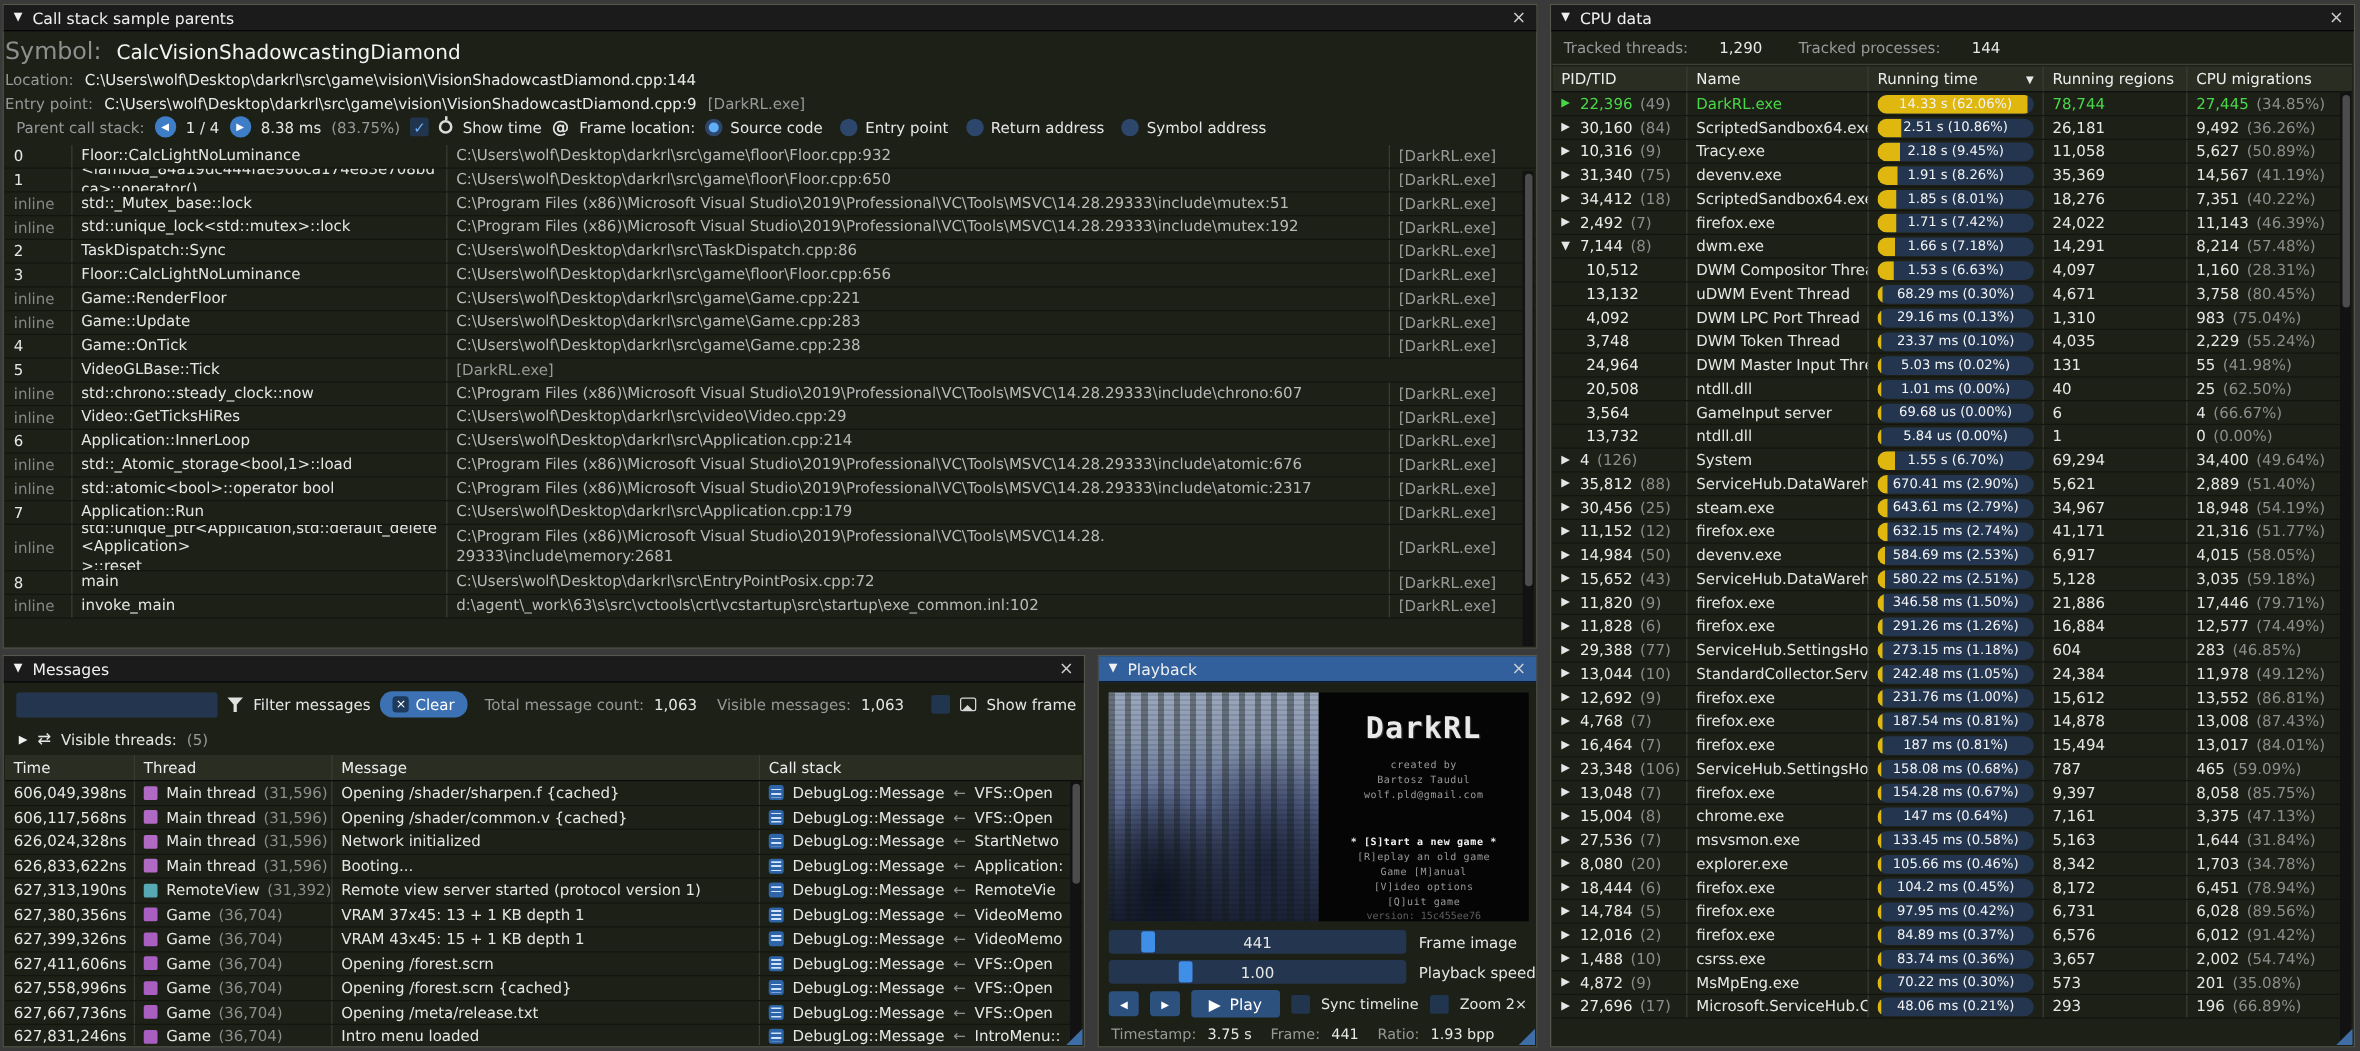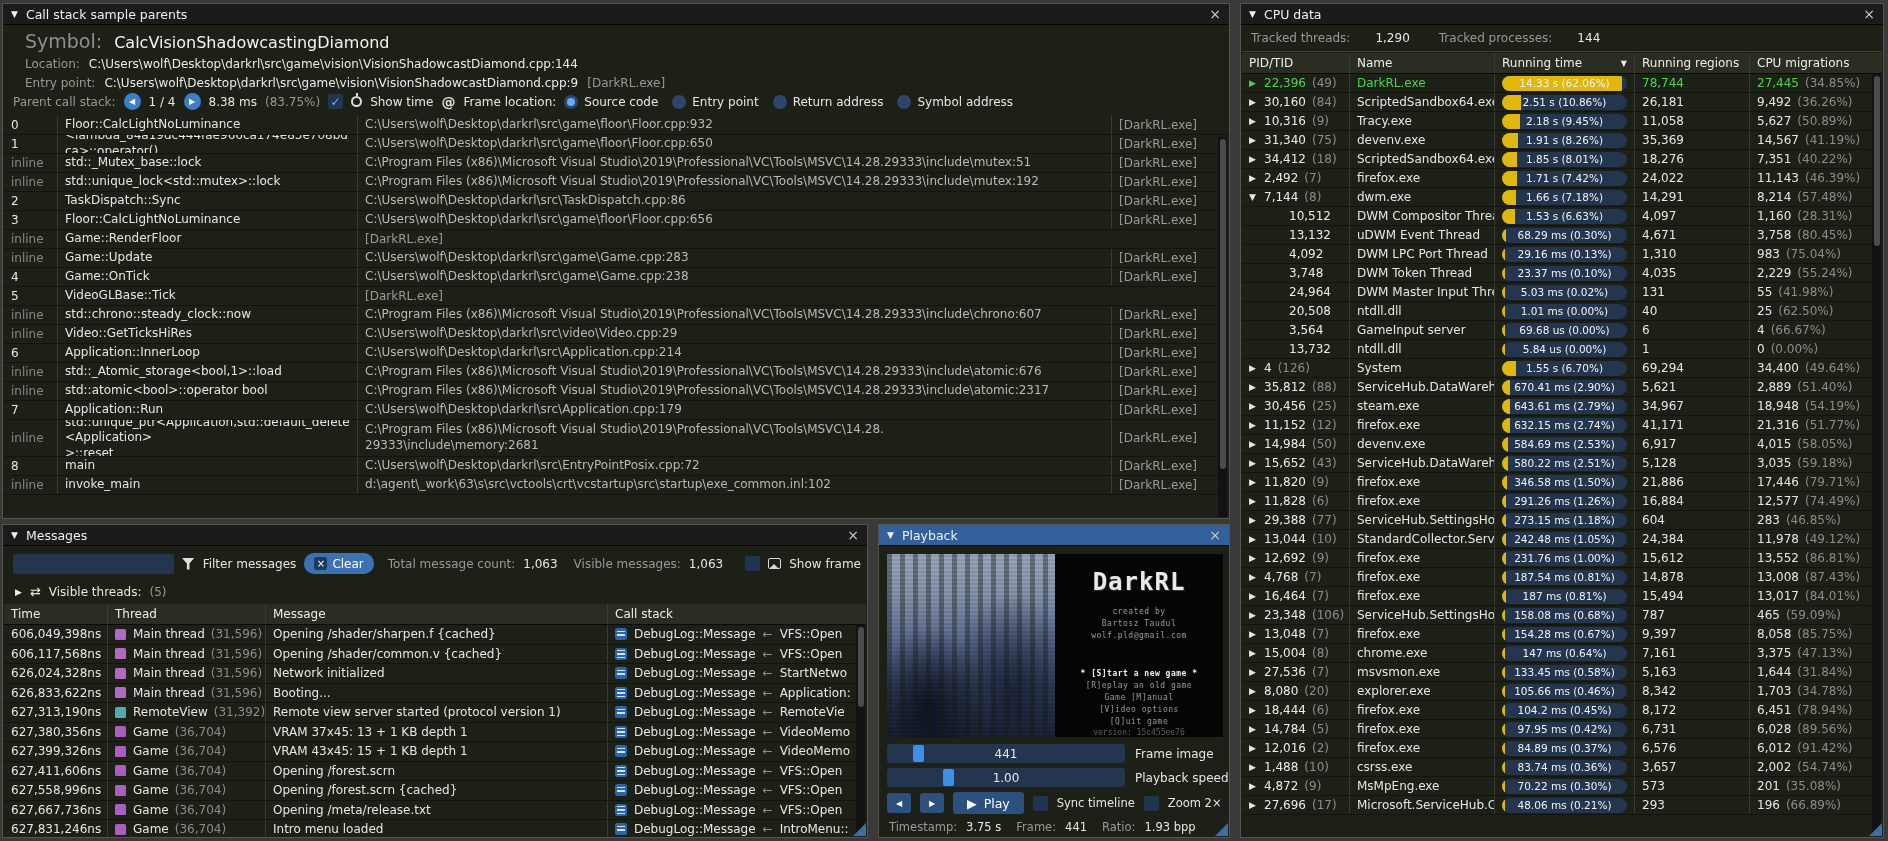--- a/index.html
+++ b/index.html
@@ -5,21 +5,21 @@
   *{box-sizing:border-box;margin:0;padding:0}
   body{width:1888px;height:841px;background:#3a3a3a;font-family:"DejaVu Sans","Liberation Sans",sans-serif;font-size:12px;color:#e6e6e6;overflow:hidden;position:relative}
   .win{position:absolute;background:#1d2017;border:1px solid #56564c}
   .tbar{height:21px;background:#1b1b1b;border-bottom:1px solid #060606;display:flex;align-items:center;gap:8px;padding:0 8px;font-size:12.5px;color:#f0f0f0}
   #win-playback .tbar{background:#31609c}
   .tri{font-size:9px;color:#f0f0f0}
   .xbtn{margin-left:auto;font-size:14px;color:#cfcfcf;line-height:1}
   .grey{color:#989898}
   .white{color:#ebebeb}
   
-  #cs-head{position:absolute;left:22px;top:26px;right:14px}
+  #cs-head{position:absolute;left:1px;top:26px;right:14px}
   .sym-line{display:flex;align-items:baseline;gap:12px}
   .sym-label{font-size:19px;color:#8f8f8f}
   .sym-value{font-size:16px;color:#f4f4f4}
   .path-line{display:flex;gap:9px;margin-top:5px;font-size:12px;white-space:nowrap}
   #cs-nav{position:absolute;left:10px;top:89px;display:flex;align-items:center;gap:8px;white-space:nowrap}
   .circle-btn{width:17px;height:17px;border-radius:50%;background:#3e7ec6;color:#fff;display:inline-flex;align-items:center;justify-content:center;font-size:8px;flex-shrink:0}
   .cb{width:15px;height:15px;background:#21354f;border-radius:2px;display:inline-flex;align-items:center;justify-content:center;flex-shrink:0}
   .cb.on::after{content:"✓";color:#6cb3f8;font-size:12px;font-weight:bold}
   .sw{width:11px;height:11px;border:2px solid #ddd;border-radius:50%;position:relative;display:inline-block;flex-shrink:0}
   .sw::after{content:"";position:absolute;left:2.5px;top:-5px;width:2px;height:3px;background:#ddd}
@@ -89,21 +89,21 @@
   
   #cpu-stats{position:absolute;left:10px;top:27px;display:flex;gap:25px;border-bottom:none;white-space:nowrap}
   #cpu-sep{position:absolute;left:1px;right:1px;top:47px;border-top:1px solid #3e3e36}
   #cpu-tbl{left:1px;right:1px;top:49px;bottom:1px}
   #cpu-tbl .trow{height:19px}
   .p-pid{width:108px}
   .p-name{width:145px}
   .p-rt{width:140px;position:relative}
   .p-rr{width:115px}
   .arr{width:15px;font-size:9px;flex-shrink:0;color:#e6e6e6}
-  .trow.child .p-pid{padding-left:32px}
+  .trow.child .p-pid{padding-left:12px}
   .trow.sel .p-pid,.trow.sel .p-name,.trow.sel .p-rr,.trow.sel .cmv,.trow.sel .arr,.trow.sel .pidv{color:#49d749}
   .pidv{color:#ebebeb}
   .cnt{color:#8c8c8c;margin-left:6px}
   .rtbar{width:125px;height:15px;border-radius:8px;background:#24364f;position:relative;overflow:hidden;display:flex;align-items:center;justify-content:center}
   .rtfill{position:absolute;left:0;top:0;bottom:0;background:#dfb70f}
   .rttxt{position:relative;font-size:10.5px;color:#f3f3f3;white-space:nowrap}
   .sort-ic{margin-left:auto;font-size:8px;color:#e8e8e8}
   
   .sbtrack{position:absolute;width:9px;right:1px;background:#121212}
   .sbthumb{position:absolute;left:1.5px;right:1.5px;background:#4c4c4c;border-radius:4px}
@@ -209,20 +209,21 @@
         <div class="trow">
           <div class="td c-frame">3</div>
           <div class="td c-fn">Floor::CalcLightNoLuminance</div>
           <div class="td c-loc">C:\Users\wolf\Desktop\darkrl\src\game\floor\Floor.cpp:656</div>
           <div class="td c-img">[DarkRL.exe]</div>
         </div>
 
         <div class="trow inl">
           <div class="td c-frame">inline</div>
           <div class="td c-fn">Game::RenderFloor</div>
+          <div class="td c-loc">C:\Users\wolf\Desktop\darkrl\src\game\Game.cpp:221</div>
           <div class="td c-img">[DarkRL.exe]</div>
         </div>
 
         <div class="trow inl">
           <div class="td c-frame">inline</div>
           <div class="td c-fn">Game::Update</div>
           <div class="td c-loc">C:\Users\wolf\Desktop\darkrl\src\game\Game.cpp:283</div>
           <div class="td c-img">[DarkRL.exe]</div>
         </div>
 

